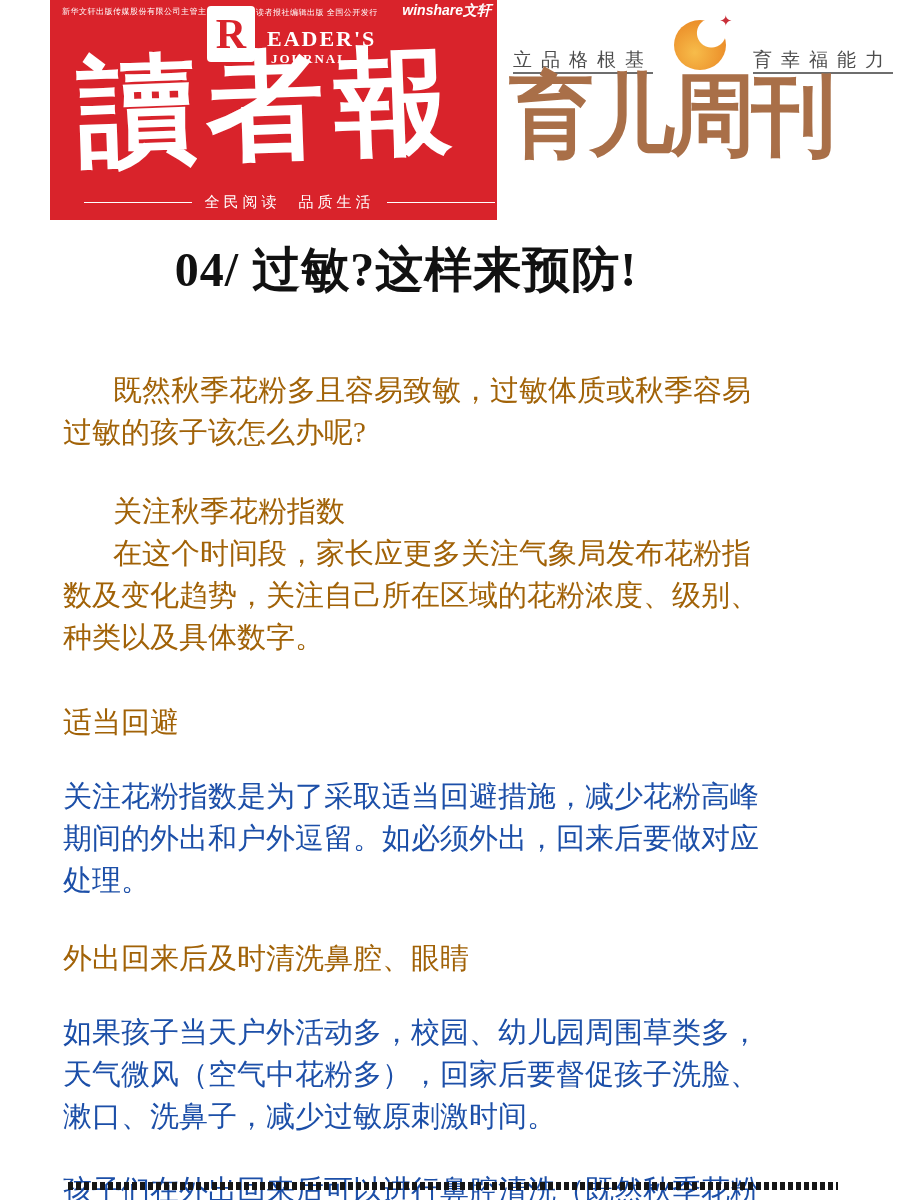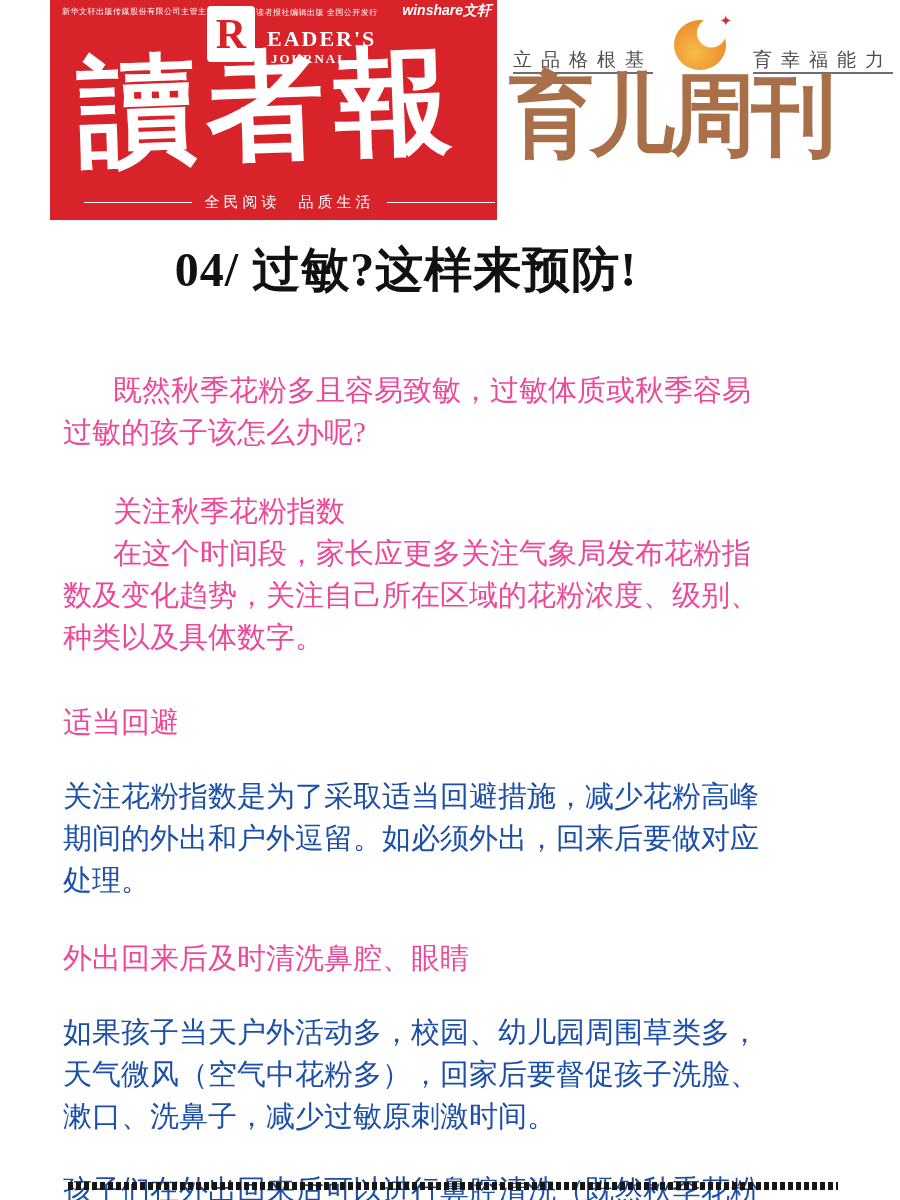--- a/index.html
+++ b/index.html
@@ -97,21 +97,21 @@
   
   .article { position:absolute; left:0; top:240px; width:812px; }
   .article-title {
     width:100%; text-align:center; color:#111111;
     font-size:48px; font-weight:bold; line-height:60px; letter-spacing:1px;
     white-space:nowrap;
   }
   .article-main { margin:69px 53px 0 63px; }
   .para {
     font-size:29px; line-height:42px; letter-spacing:0; text-align:left;
-    color:#ec4899;
+    color:#a16207;
   }
   .para.indent { text-indent:50px; }
   .para.blue { color:#1c4fa8;margin-top:32px; }
   .section-1 { margin-top:37px; }
   .section-2 { margin-top:43px; }
   .section-3 { margin-top:36px; }
 
   
   .dotted-rule {
     position:absolute; left:68px; top:1182px; width:770px; height:8px;

